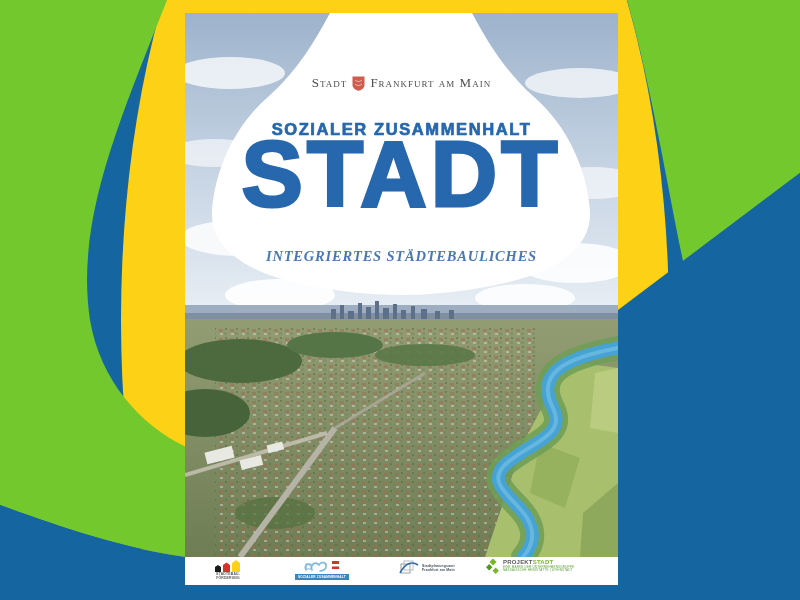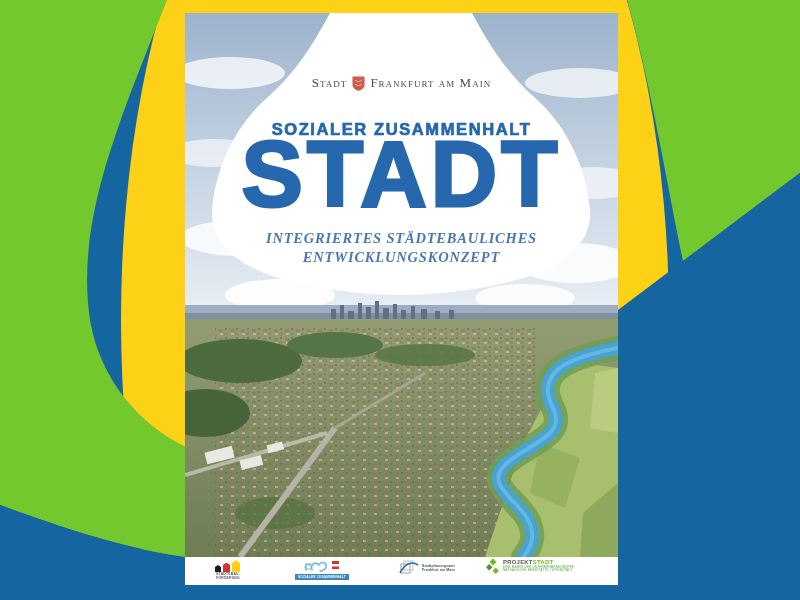--- a/index.html
+++ b/index.html
@@ -13,21 +13,21 @@
   .dome-svg{position:absolute;left:0;top:0;}
 
   .cover-text{position:absolute;left:0;top:0;width:433px;height:300px;text-align:center;}
   .publisher{position:absolute;top:62px;left:0;width:433px;display:flex;align-items:center;justify-content:center;gap:5px;
              font-family:"Liberation Serif",serif;color:#4f4f4f;font-size:13px;letter-spacing:1px;font-variant:small-caps;}
   .publisher .w{white-space:nowrap;}
   .kicker{position:absolute;top:107px;left:0;width:433px;color:#2667ad;font-size:16.5px;font-weight:700;
           letter-spacing:1.6px;-webkit-text-stroke:0.7px #2667ad;}
   .big-title{position:absolute;top:118px;left:0;width:433px;color:#2667ad;font-size:92px;line-height:0.95;
              font-weight:700;letter-spacing:4px;-webkit-text-stroke:3px #2667ad;}
-  .subtitle{position:absolute;top:216px;left:0;width:433px;font-family:"Liberation Serif",serif;font-style:italic;
+  .subtitle{position:absolute;top:234px;left:0;width:433px;font-family:"Liberation Serif",serif;font-style:italic;
             color:#4a78b4;font-size:14.5px;line-height:1.32;letter-spacing:0.8px;font-weight:600;}
 
   
   .footer{position:absolute;left:0;top:544px;width:433px;height:28px;background:#ffffff;}
   .logo{position:absolute;top:2px;display:flex;flex-direction:column;align-items:center;}
   .microtext{font-size:3.4px;line-height:1.2;color:#555;font-weight:700;letter-spacing:0.2px;text-align:center;}
   .l1{left:20px;width:46px;}
   .l2{left:107px;width:60px;}
   .l3{left:214px;width:66px;flex-direction:row;align-items:center;gap:3px;}
   .l3 .txt{display:flex;flex-direction:column;align-items:flex-start;}
@@ -154,21 +154,20 @@
           <svg width="13" height="15" viewBox="0 0 13 15" aria-hidden="true">
             <path d="M 0.5 0.5 L 12.5 0.5 L 12.5 9 C 12.5 12, 9.5 14, 6.5 14.7 C 3.5 14, 0.5 12, 0.5 9 Z" fill="#cf5c4c"></path>
             <path d="M 3 4 C 5 6, 8 6, 10 4 M 3 8 C 5 10, 8 10, 10 8" stroke="#f3c4bc" stroke-width="1" fill="none"></path>
           </svg>
           <span class="w">Frankfurt am Main</span>
         </div>
         <div class="kicker">SOZIALER ZUSAMMENHALT</div>
         <div class="big-title">STADT</div>
         <div class="subtitle">
           <div>INTEGRIERTES STÄDTEBAULICHES</div>
-          <div>ENTWICKLUNGSKONZEPT</div>
         </div>
       </div>
     </div>
 
     <div class="footer">
 
       <div class="logo l1">
         <svg width="30" height="13" viewBox="0 0 30 13" aria-hidden="true">
           <polygon points="2,13 2,8 5,6 8,8 8,13" fill="#1a1a1a"></polygon>
           <polygon points="10,13 10,6 13.5,3.5 17,6 17,13" fill="#d4342a"></polygon>

